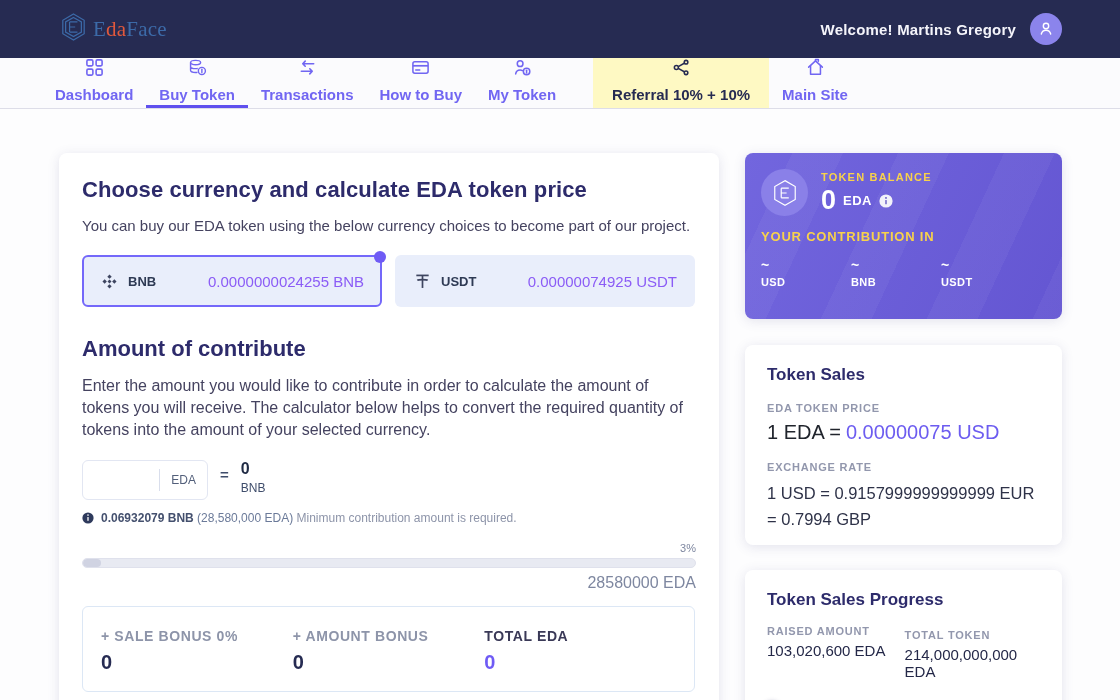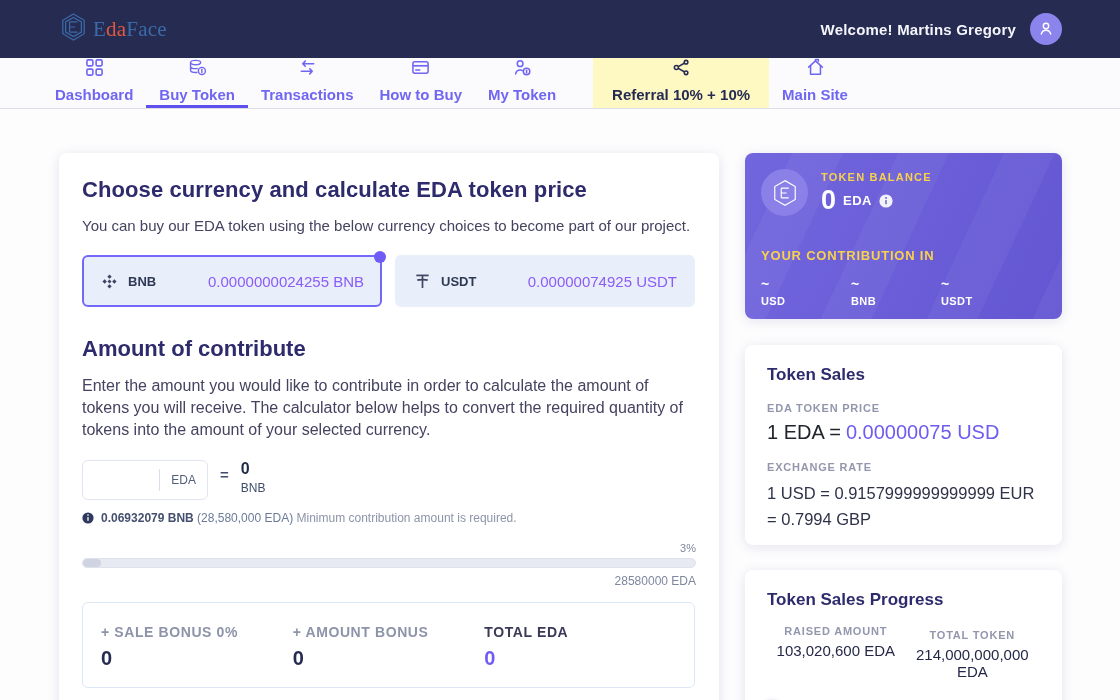--- a/index.html
+++ b/index.html
@@ -73,56 +73,56 @@
 
   .min-note { margin-top:11px; display:flex; align-items:center; gap:7px; font-size:12px; }
   .min-amount { color:#44506e; font-weight:bold; }
   .min-tokens { color:#6b7a99; }
   .min-text { color:#8d94a9; }
 
   .pct-label { margin-top:17px; text-align:right; font-size:11px; color:#7e87a0; }
   .progress-track { margin-top:4px; width:100%; height:10px; border-radius:5px; background:#e8eaf2;
     border:1px solid #dfe1ec; overflow:hidden; cursor:pointer; }
   .progress-fill { height:100%; background:#d0d3e2; border-radius:5px; }
-  .sold-label { margin-top:6px; text-align:right; font-size:12px; color:#7e87a0; }
+  .sold-label { margin-top:6px; text-align:right; font-size:16px; color:#7e87a0; }
 
   .bonus-box { margin-top:14px; width:613px; border:1px solid #dce7f5; border-radius:6px;
     padding:21px 18px 17px; display:flex; }
   .bonus-col { width:201px; }
   .bonus-label { font-size:14px; font-weight:bold; letter-spacing:.6px; color:#8d94a9; }
   .bonus-col.accent .bonus-label { color:#3a3957; }
   .bonus-value { margin-top:7px; font-size:20px; font-weight:bold; color:#262b52; }
   .bonus-col.accent .bonus-value { color:#6f5bf5; }
 
   .disclaimer { margin-top:13px; font-size:13px; color:#f0706f; }
 
   
   .bal-top { position:relative; display:flex; align-items:center; gap:13px; }
   .eda-badge { width:47px; height:47px; border-radius:50%; background:#8a80e8;
     display:flex; align-items:center; justify-content:center; flex:0 0 auto; }
   .bal-label { font-size:11px; font-weight:bold; letter-spacing:1.2px; color:#f8d24b; }
   .bal-value-row { margin-top:4px; display:flex; align-items:center; gap:7px; }
   .bal-value { font-size:27px; font-weight:bold; color:#ffffff; line-height:1; }
   .bal-unit { font-size:13px; font-weight:bold; color:#ffffff; letter-spacing:.5px; }
-  .contrib-label { position:relative; margin-top:32px; font-size:13px; font-weight:bold;
+  .contrib-label { position:relative; margin-top:13px; font-size:13px; font-weight:bold;
     letter-spacing:.8px; color:#f8d24b; }
   .contrib-row { position:relative; margin-top:13px; display:flex; }
   .contrib-col { width:90px; }
   .contrib-val { font-size:14px; font-weight:bold; color:#ffffff; }
   .contrib-cur { margin-top:3px; font-size:11px; font-weight:bold; color:#ffffff; letter-spacing:.4px; }
 
   
   .card-title { font-size:17px; font-weight:bold; color:#2d2b6b; }
   .mini-label { margin-top:17px; font-size:11px; font-weight:bold; letter-spacing:.8px; color:#9297ad; }
   .price-row { margin-top:7px; font-size:20px; color:#20242c; }
   .price-val { color:#6c5cf0; margin-left:5px; }
   .rate-text { margin-top:7px; font-size:16.5px; line-height:26px; color:#2e3248; }
 
   
-  .prog-cols { margin-top:15px; display:flex;text-align:center; }
+  .prog-cols { margin-top:15px; display:flex; }
   .prog-col1 { width:150px; }
   .prog-val { margin-top:5px; font-size:15px; color:#242848; }
   .slider { position:relative; margin-top:20px; height:18px; cursor:pointer; }
   .slider-handle { position:absolute; left:-4px; top:0; width:18px; height:18px; border-radius:50%;
     background:#ffffff; border:4px solid #6b5ce8; box-shadow:0 1px 4px rgba(60,60,120,.35); }
 </style>
 </head>
 <body>
 
 <div id="stage">

